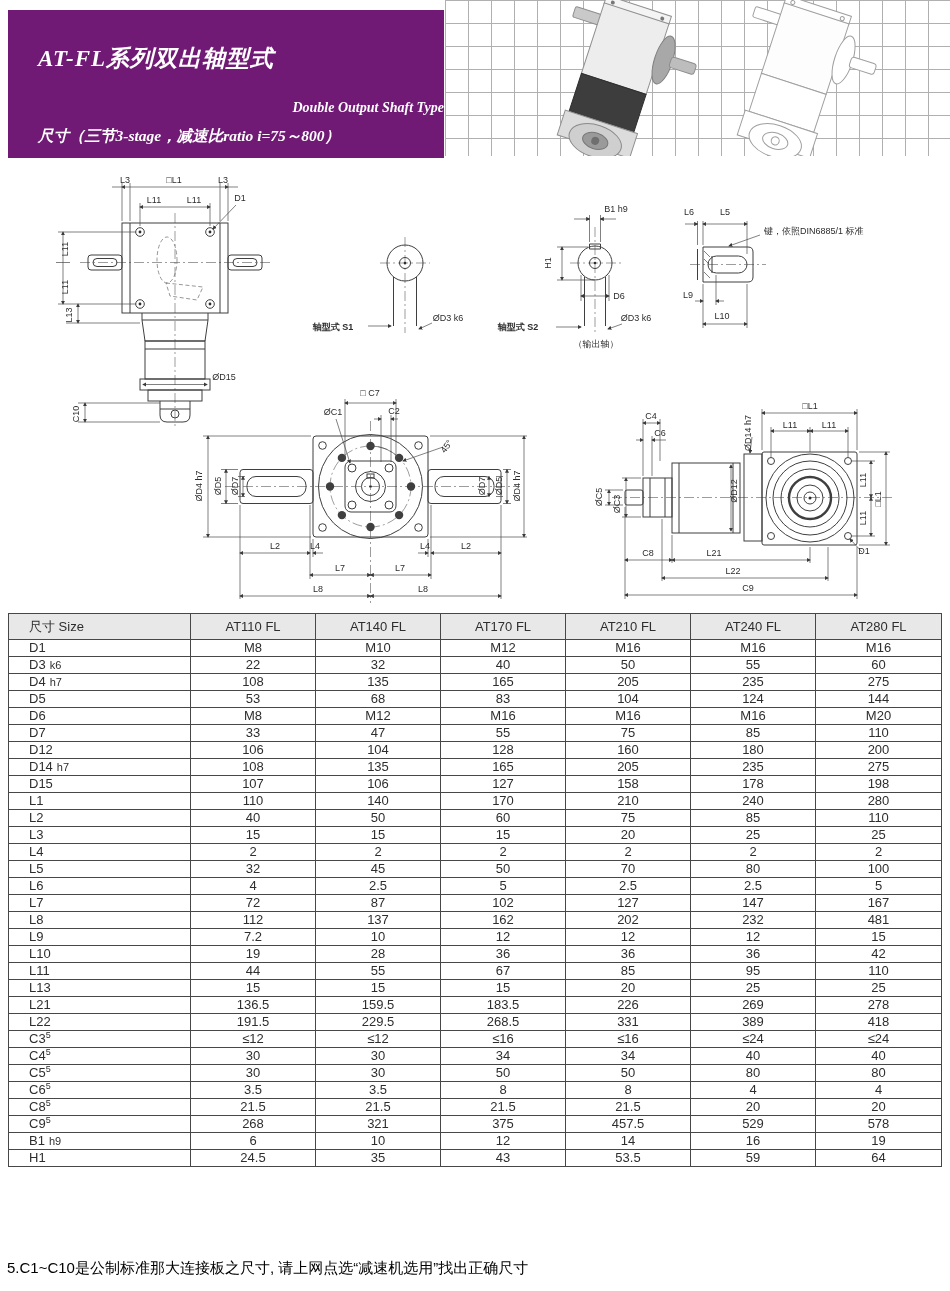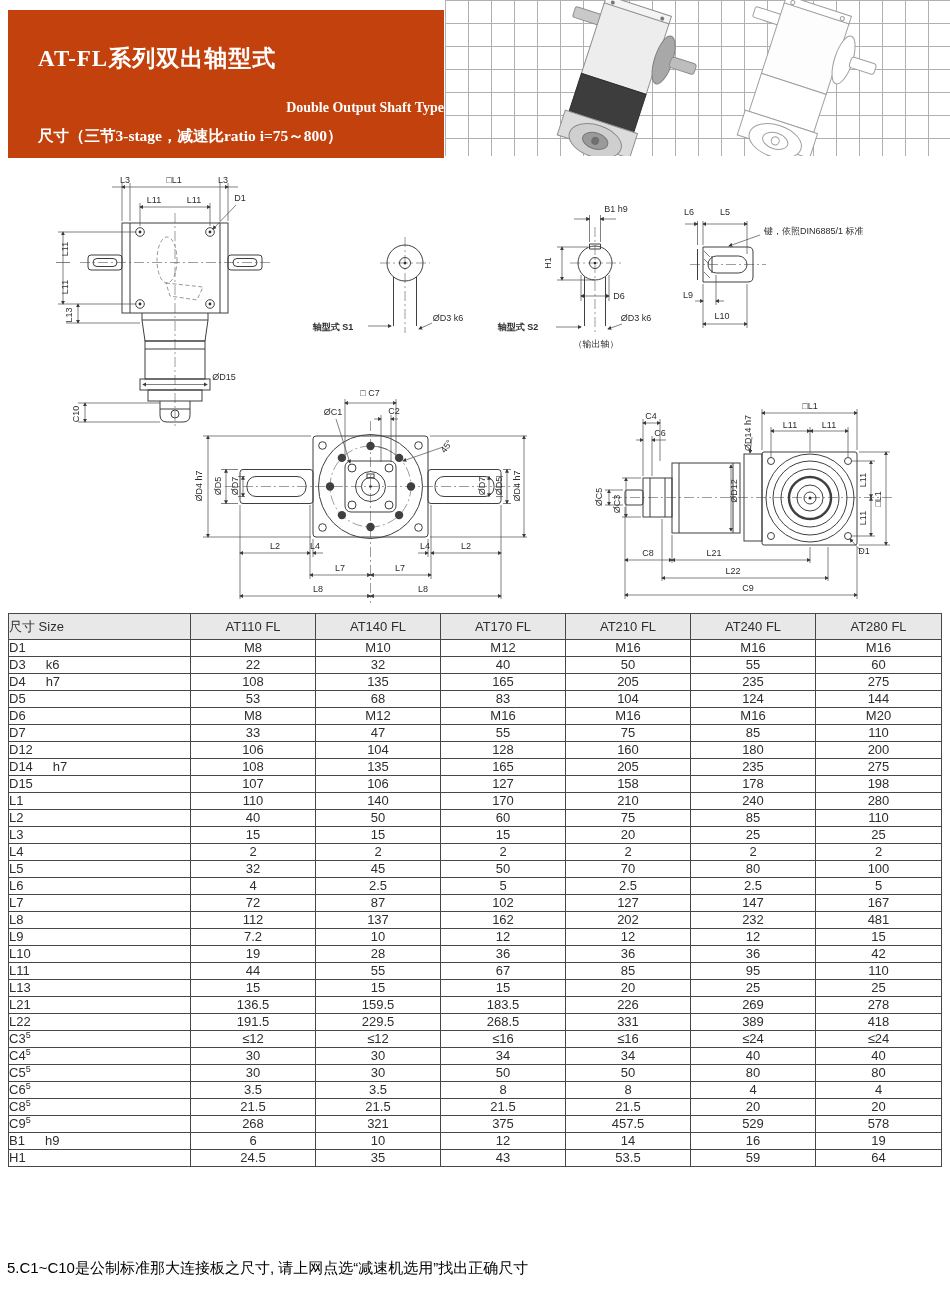--- a/index.html
+++ b/index.html
@@ -7,44 +7,44 @@
   body{width:950px;height:1291px;position:relative;background:#fff;
        font-family:"Liberation Sans",sans-serif;color:#222;overflow:hidden;}
 
   
   .grid-bg{position:absolute;left:445px;top:0;width:505px;height:156px;
     background-image:linear-gradient(to right,#b0b0b0 1px,transparent 1px),
                      linear-gradient(to bottom,#b0b0b0 1px,transparent 1px);
     background-size:23px 23px;}
   .grid-bg svg{position:absolute;left:0;top:0;}
   .header-block{position:absolute;left:8px;top:10px;width:436px;height:148px;
-    background:#c2410c;color:#fff;box-sizing:border-box;padding:33px 0 0 30px;
-    font-family:"Liberation Serif",serif;}
+    background:#701a75;color:#fff;box-sizing:border-box;padding:33px 0 0 30px;
+    font-family:"Liberation Serif",serif;font-style:italic;}
   .hb-title{font-size:23px;font-weight:bold;letter-spacing:1px;}
   .hb-en{font-size:14px;font-weight:bold;margin-top:26px;text-align:right;}
   .hb-dim{font-size:15.5px;font-weight:bold;margin-top:10px;}
 
   
   #drawings{position:absolute;left:0;top:163px;}
   #drawings text{font-family:"Liberation Sans",sans-serif;font-size:9px;fill:#2c2c2c;}
   .s{fill:none;stroke:#3f3f3f;stroke-width:1;}
   .x{fill:none;stroke:#4a4a4a;stroke-width:0.7;}
   .dim{fill:none;stroke:#4a4a4a;stroke-width:0.7;}
   .cl{fill:none;stroke:#5a5a5a;stroke-width:0.6;stroke-dasharray:10 3 2 3;}
   .hid{fill:none;stroke:#6a6a6a;stroke-width:0.7;stroke-dasharray:4 2.5;}
 
   
   .dim-table{position:absolute;left:8px;top:613px;border-collapse:collapse;
     table-layout:fixed;width:933px;font-size:13px;color:#2e2e2e;}
   .dim-table th,.dim-table td{border:1px solid #474747;text-align:center;
     font-weight:normal;padding:0;height:16px;line-height:16px;background:#fff;
     white-space:nowrap;overflow:hidden;}
   .dim-table thead th{background:#e8e8e8;height:25px;line-height:25px;}
-  .dim-table th.lbl{text-align:left;}
-  .tsub{font-size:13px;margin-left:20px;}
+  .dim-table th.lbl{text-align:left;padding-left:20px;}
+  .tsub{font-size:11px;margin-left:4px;}
   .tsup{font-size:9px;vertical-align:super;line-height:0;}
 
   .footnote{position:absolute;left:7px;top:1259px;font-size:15px;color:#000;}
 </style>
 </head>
 <body>
 
 <div class="grid-bg">
   <svg width="505" height="156" viewBox="0 0 505 156">
     <g transform="translate(170,80) rotate(18)">

